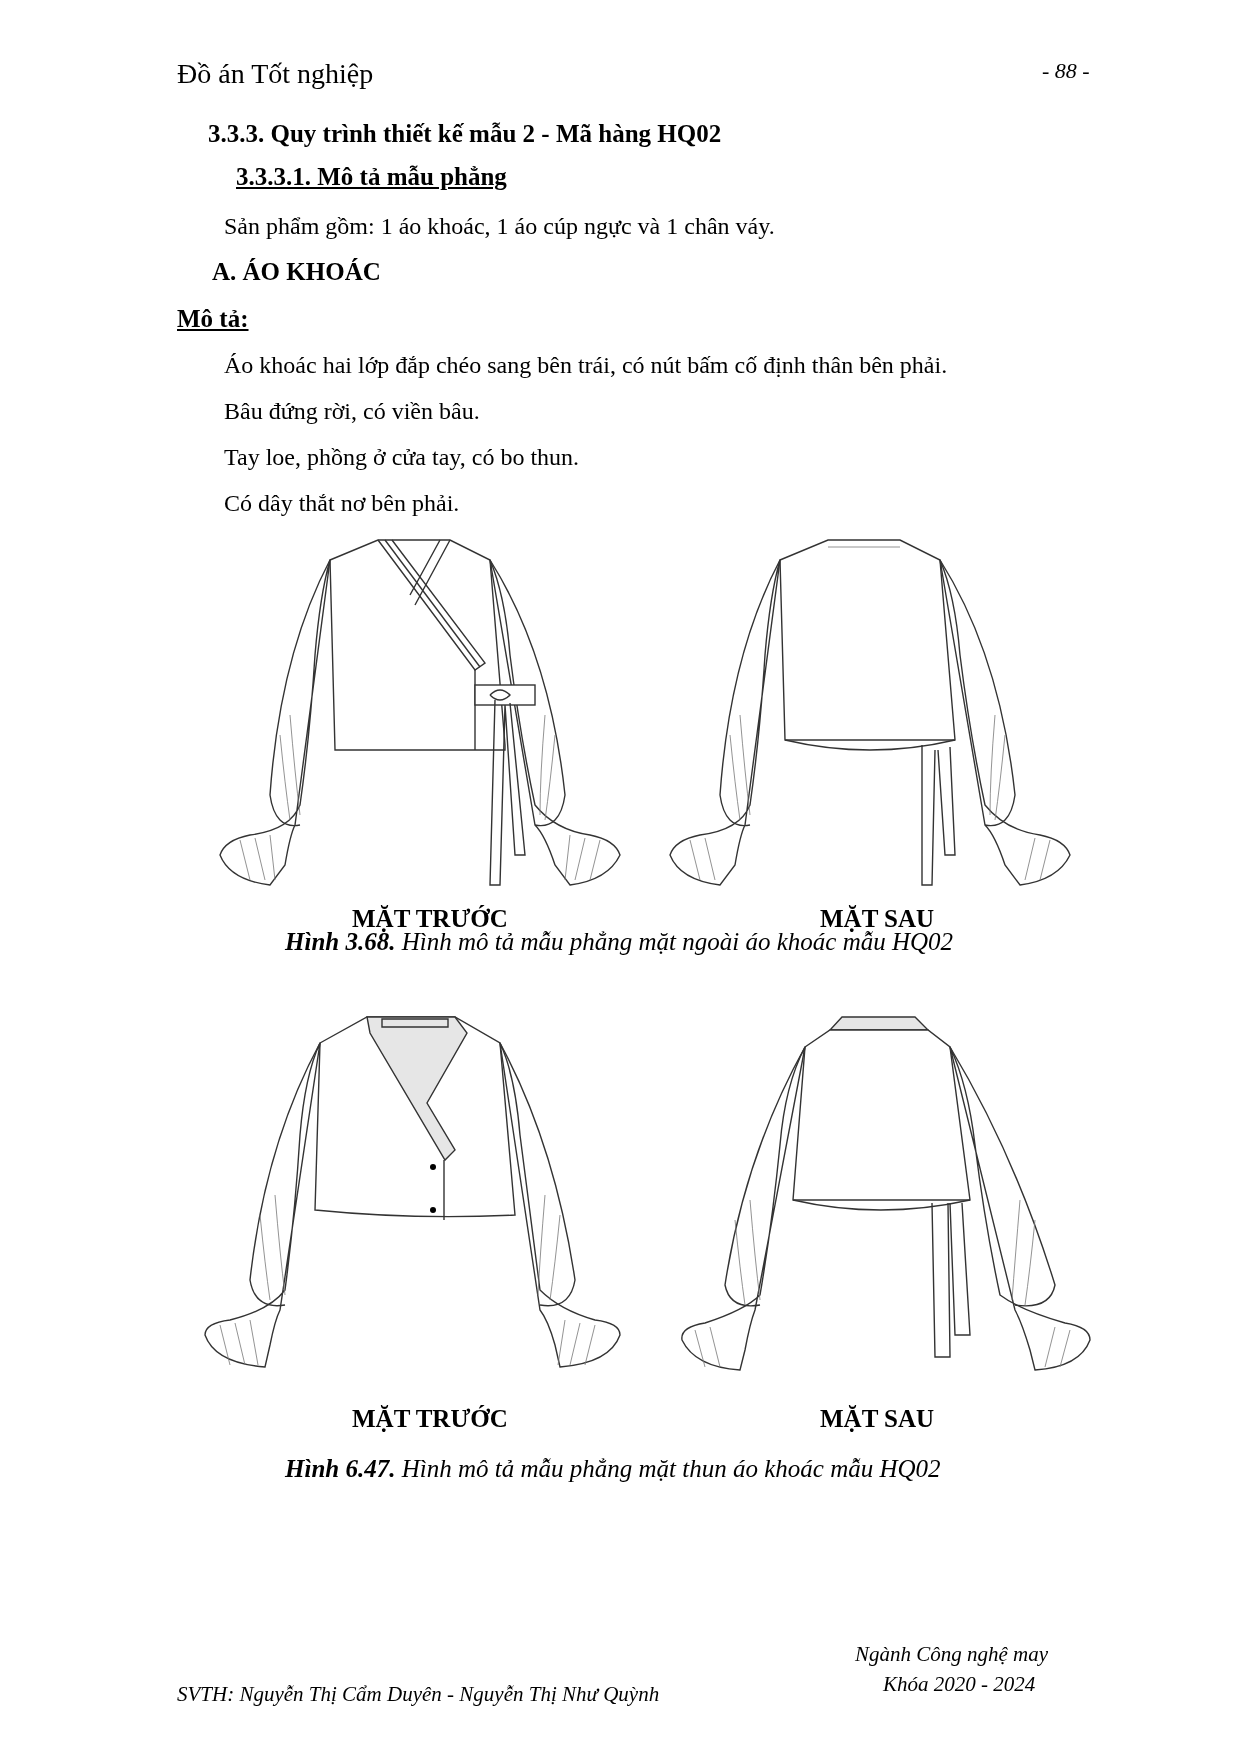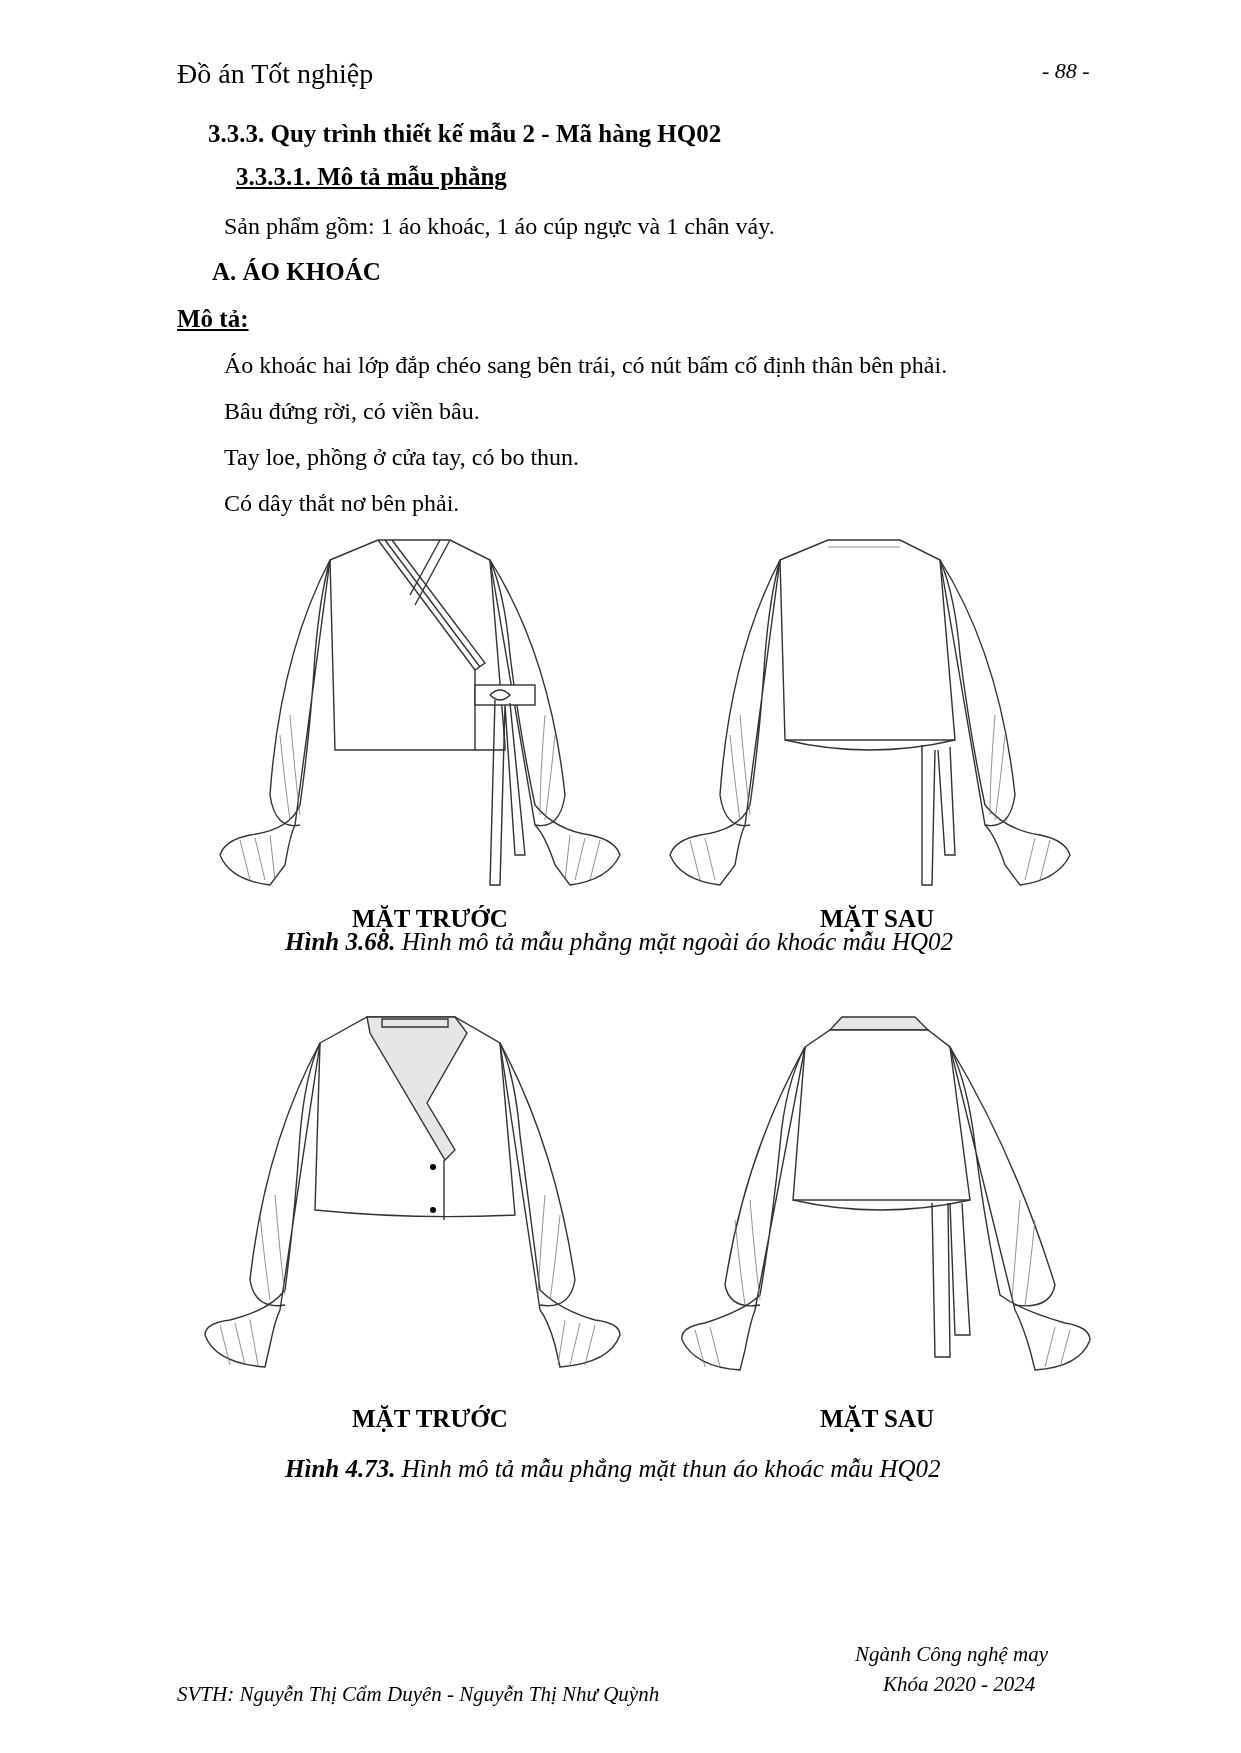--- a/index.html
+++ b/index.html
@@ -103,17 +103,17 @@
   <path class="ln" d="M145 42 Q85 150 65 280 Q70 305 100 300"></path>
   <path class="bd" d="M290 42 Q308 80 315 140 Q325 220 340 290 Q360 305 405 318 Q430 322 430 335 Q420 362 375 365 L370 345 Q362 318 355 305 Z"></path>
   <path class="ln" d="M290 42 Q355 150 395 280 Q390 305 355 300"></path>
   <path class="fn" d="M75 215 Q80 265 85 300 M90 195 Q95 255 100 295 M35 325 L45 362 M50 322 L60 362"></path>
   <path class="fn" d="M375 215 Q370 265 365 300 M360 195 Q355 255 352 295 M410 325 L400 362 M395 322 L385 362"></path>
   <path class="ln" d="M272 198 L275 352 L290 352 L288 198 M290 198 L295 330 L310 330 L302 198"></path>
 </svg>
 
 <div class="abs label" style="left:352px; top:1405px;">MẶT TRƯỚC</div>
 <div class="abs label" style="left:820px; top:1405px;">MẶT SAU</div>
-<div class="abs caption" style="left:285px; top:1455px;"><b>Hình 4.73.</b><span> Hình mô tả mẫu phẳng mặt thun áo khoác mẫu HQ02</span></div>
+<div class="abs caption" style="left:285px; top:1455px;"><b>Hình 6.47.</b><span> Hình mô tả mẫu phẳng mặt thun áo khoác mẫu HQ02</span></div>
 
 <div class="abs footer" style="left:177px; top:1642px;margin-top:40px;">SVTH: Nguyễn Thị Cẩm Duyên - Nguyễn Thị Như Quỳnh</div>
 <div class="abs footer" style="left:855px; top:1642px;">Ngành Công nghệ may</div>
 <div class="abs footer" style="left:883px; top:1672px;">Khóa 2020 - 2024</div>
 
 </body></html>

